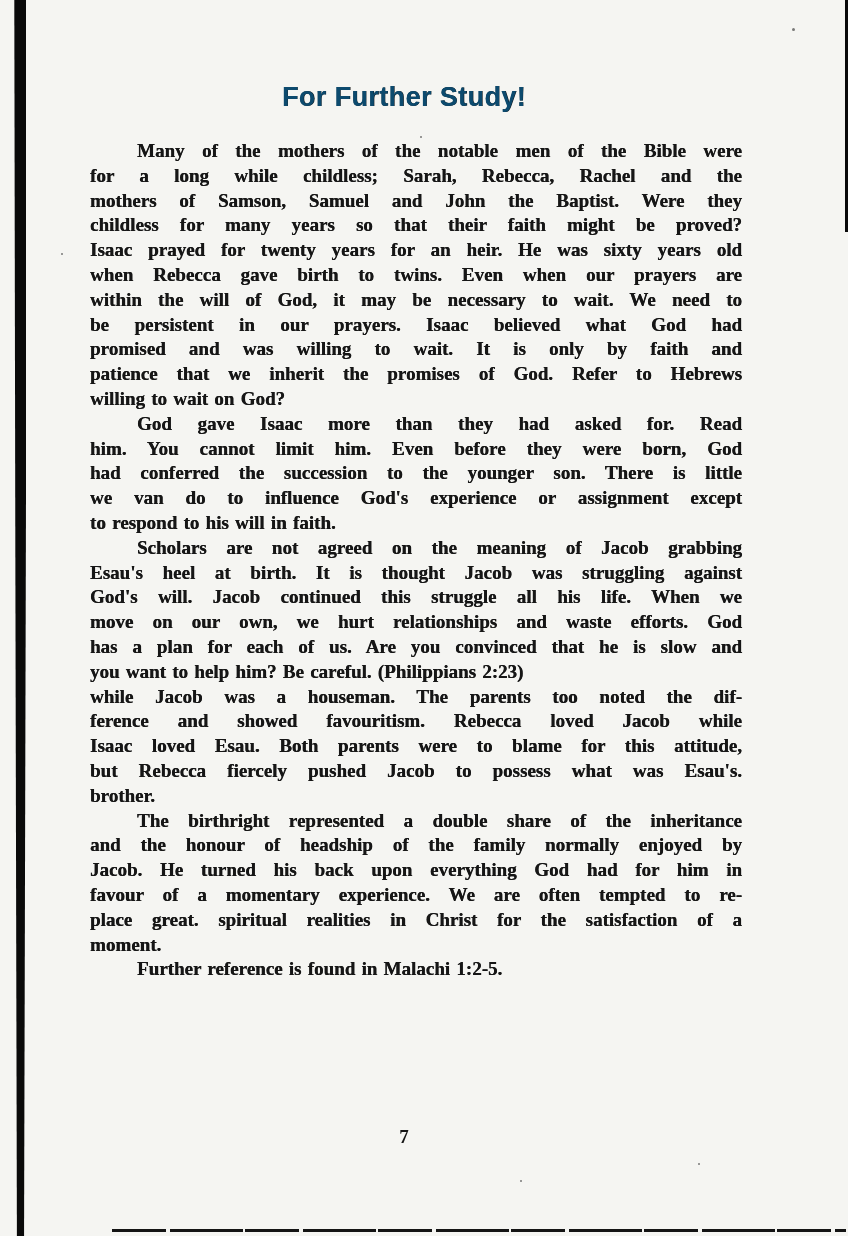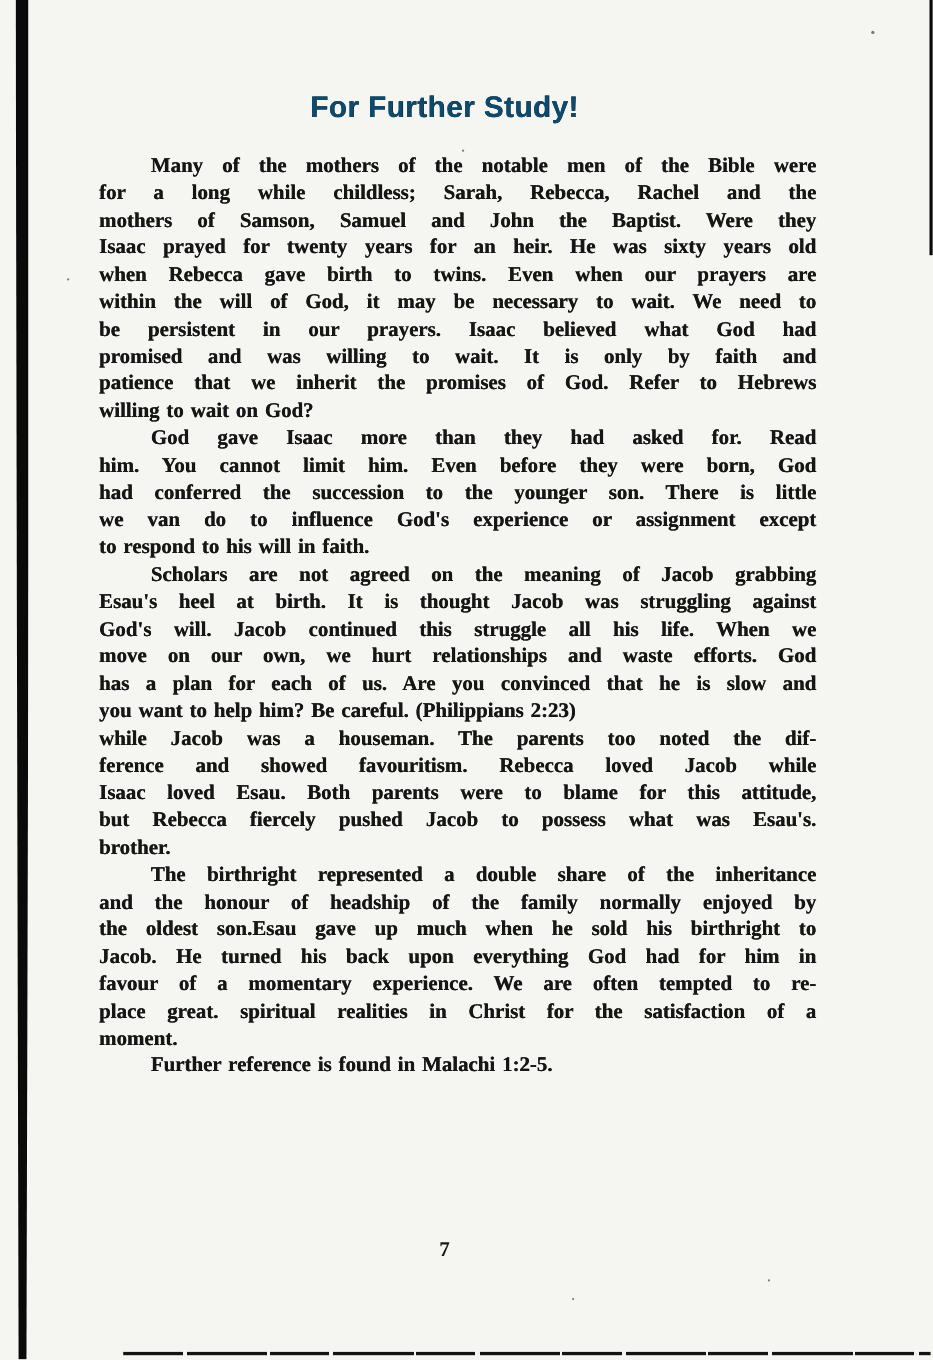--- a/index.html
+++ b/index.html
@@ -81,20 +81,21 @@
   <div class="speck" style="left:698px; top:1163px; width:2px; height:2px;"></div>
   <div class="speck" style="left:520px; top:1180px; width:2px; height:2px;"></div>
 
   <h1 class="title">For Further Study!</h1>
 
   <div class="textblock" id="textblock">
       <div class="paragraph">
         <div class="line indent">Many of the mothers of the notable men of the Bible were</div>
         <div class="line">for a long while childless; Sarah, Rebecca, Rachel and the</div>
         <div class="line">mothers of Samson, Samuel and John the Baptist. Were they</div>
+        <div class="line">childless for many years so that their faith might be proved?</div>
         <div class="line">Isaac prayed for twenty years for an heir. He was sixty years old</div>
         <div class="line">when Rebecca gave birth to twins. Even when our prayers are</div>
         <div class="line">within the will of God, it may be necessary to wait. We need to</div>
         <div class="line">be persistent in our prayers. Isaac believed what God had</div>
         <div class="line">promised and was willing to wait. It is only by faith and</div>
         <div class="line">patience that we inherit the promises of God. Refer to Hebrews</div>
         <div class="line end">willing to wait on God?</div>
       </div>
       <div class="paragraph">
         <div class="line indent">God gave Isaac more than they had asked for. Read</div>
@@ -114,21 +115,20 @@
       <div class="paragraph">
         <div class="line">while Jacob was a houseman. The parents too noted the dif-</div>
         <div class="line">ference and showed favouritism. Rebecca loved Jacob while</div>
         <div class="line">Isaac loved Esau. Both parents were to blame for this attitude,</div>
         <div class="line">but Rebecca fiercely pushed Jacob to possess what was Esau's.</div>
         <div class="line end">brother.</div>
       </div>
       <div class="paragraph">
         <div class="line indent">The birthright represented a double share of the inheritance</div>
         <div class="line">and the honour of headship of the family normally enjoyed by</div>
-        <div class="line">the oldest son.Esau gave up much when he sold his birthright to</div>
         <div class="line">Jacob. He turned his back upon everything God had for him in</div>
         <div class="line">favour of a momentary experience. We are often tempted to re-</div>
         <div class="line">place great. spiritual realities in Christ for the satisfaction of a</div>
         <div class="line end">moment.</div>
       </div>
       <div class="paragraph">
         <div class="line indent end">Further reference is found in Malachi 1:2-5.</div>
       </div>
     </div>
 

